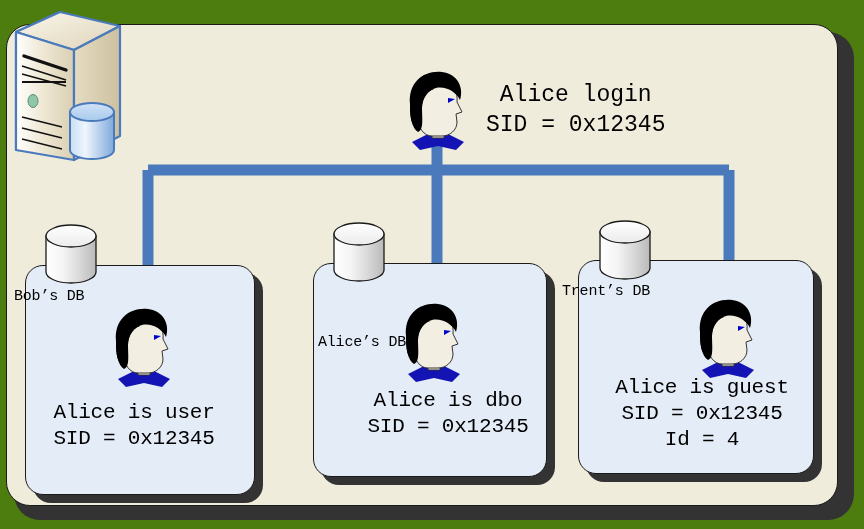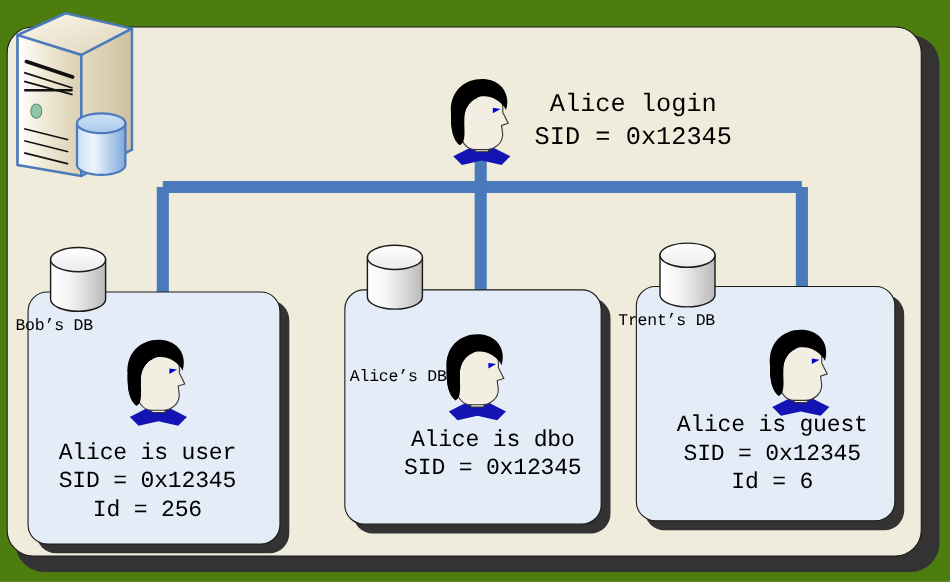--- a/index.html
+++ b/index.html
@@ -239,21 +239,20 @@
       <path d="M34,60 L34,70 L46,70 L46,60 Z" fill="#f2efe2" stroke="#333333" stroke-width="1"></path>
       <path d="M18,30 C18,14 32,6 44,10 C56,14 60,26 59,34 L64,44 L58,46 L59,54 C59,62 52,68 44,68 L34,68 C26,68 20,60 20,50 Z" fill="#f2efe2" stroke="#333333" stroke-width="1"></path>
       <path d="M12,36 C10,14 26,2 44,4 C60,6 66,20 62,32 C58,24 48,18 38,20 C30,22 24,30 24,40 C24,50 22,58 18,60 C12,56 12,44 12,36 Z" fill="#000000"></path>
       <path d="M12,36 C12,50 14,60 20,64 C26,62 24,50 24,40 C24,32 28,24 36,21 C28,20 16,24 12,36 Z" fill="#000000"></path>
       <polygon points="50,30 57,31 50,35" fill="#0000cc"></polygon>
     </svg>
   </div>
   <div class="textblock" style="left:25px; top:400px; width:218px;">
     <div>Alice is user</div>
     <div>SID = 0x12345</div>
-    <div>Id = 256</div>
   </div>
 
   <div class="dbbox-shadow" style="left:321px; top:271px; width:234px; height:214px;"></div>
   <div class="dbbox" style="left:313px; top:263px; width:234px; height:214px;"></div>
   <div class="drum" style="left:328px; top:220px;">
     <svg width="64" height="68" viewBox="0 0 64 68">
       <path d="M6,14 L6,50 A25,11 0 0 0 56,50 L56,14 Z" fill="url(#drumA)" stroke="#1a1a1a" stroke-width="1.3"></path>
       <ellipse cx="31" cy="14" rx="25" ry="11" fill="url(#drumTopA)" stroke="#1a1a1a" stroke-width="1.3"></ellipse>
     </svg>
   </div>
@@ -288,16 +287,16 @@
       <path d="M34,60 L34,70 L46,70 L46,60 Z" fill="#f2efe2" stroke="#333333" stroke-width="1"></path>
       <path d="M18,30 C18,14 32,6 44,10 C56,14 60,26 59,34 L64,44 L58,46 L59,54 C59,62 52,68 44,68 L34,68 C26,68 20,60 20,50 Z" fill="#f2efe2" stroke="#333333" stroke-width="1"></path>
       <path d="M12,36 C10,14 26,2 44,4 C60,6 66,20 62,32 C58,24 48,18 38,20 C30,22 24,30 24,40 C24,50 22,58 18,60 C12,56 12,44 12,36 Z" fill="#000000"></path>
       <path d="M12,36 C12,50 14,60 20,64 C26,62 24,50 24,40 C24,32 28,24 36,21 C28,20 16,24 12,36 Z" fill="#000000"></path>
       <polygon points="50,30 57,31 50,35" fill="#0000cc"></polygon>
     </svg>
   </div>
   <div class="textblock" style="left:578px; top:375px; width:248px;">
     <div>Alice is guest</div>
     <div>SID = 0x12345</div>
-    <div>Id = 6</div>
+    <div>Id = 4</div>
   </div>
 
 </div>
 
 </body></html>

